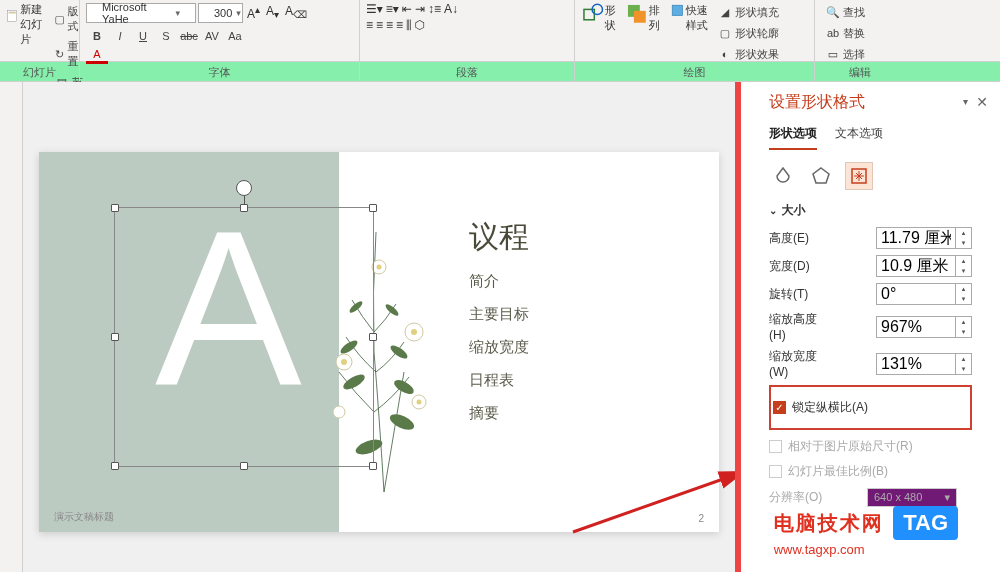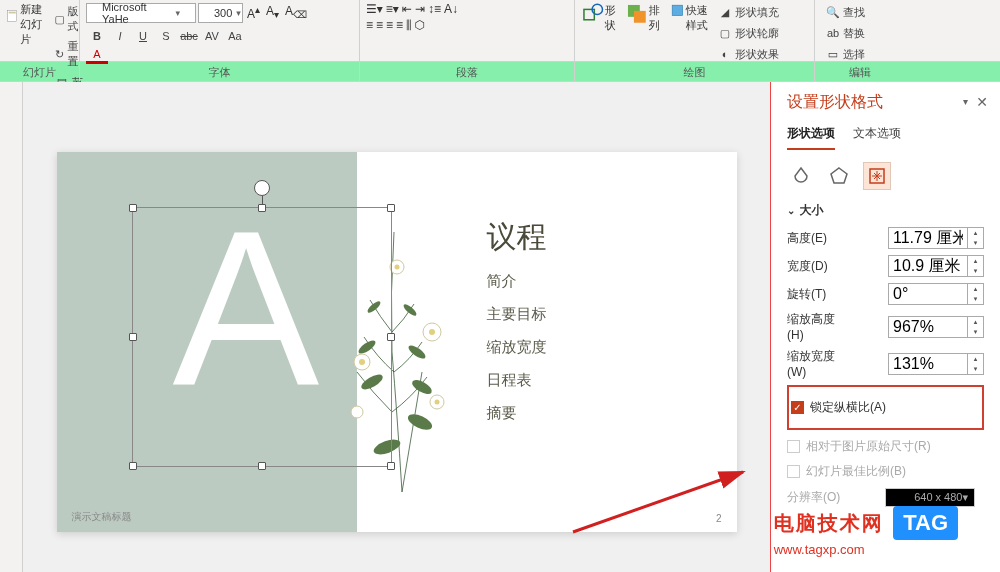--- a/index.html
+++ b/index.html
@@ -45,21 +45,21 @@
     .floral { position: absolute; left: 285px; top: 60px; width: 120px; height: 280px; }
     .floral svg { width: 100%; height: 100%; }
 
     .slide-right { position: absolute; left: 430px; top: 65px; }
     .slide-right h2 { font-size: 30px; color: #4a4a3a; font-weight: normal; margin-bottom: 12px; }
     .slide-right .item { font-size: 15px; color: #5a5a4a; margin: 14px 0; }
     .slide-footer { position: absolute; bottom: 8px; left: 15px; font-size: 10px; color: #888; }
     .slide-num { position: absolute; bottom: 8px; right: 15px; font-size: 10px; color: #888; }
 
     
-    .right-panel { width: 230px; border-left: 1px solid #ef4444; background: #fff; padding: 10px 16px; position: relative; }
+    .right-panel { width: 265px; border-left: 6px solid #ef4444; background: #fff; padding: 10px 28px; position: relative; }
     .panel-title { color: #c43e1c; font-size: 16px; margin-bottom: 12px; }
     .panel-close { position: absolute; right: 12px; top: 12px; font-size: 14px; color: #666; }
     .panel-close2 { position: absolute; right: 32px; top: 14px; font-size: 10px; color: #666; }
     .tabs { display: flex; gap: 18px; font-size: 12px; margin-bottom: 12px; }
     .tabs .tab { color: #444; padding-bottom: 6px; }
     .tabs .tab.active { border-bottom: 2px solid #c43e1c; color: #222; font-weight: bold; }
     .icon-tabs { display: flex; gap: 10px; align-items: center; margin-bottom: 12px; }
     .icon-tab { width: 28px; height: 28px; display: flex; align-items: center; justify-content: center; border: 1px solid transparent; }
     .icon-tab.active { background: #fce4d6; border: 1px solid #e0c8b8; }
     .section-header { display: flex; align-items: center; gap: 4px; font-size: 12px; font-weight: bold; margin: 10px 0 8px; cursor: pointer; }
@@ -69,21 +69,21 @@
     .prop-input { flex: 1; display: flex; }
     .prop-input input { flex: 1; border: 1px solid #aaa; height: 22px; padding: 0 4px; font-size: 16px; width: 80px; margin-left: 36px; }
     .spinner { width: 16px; border: 1px solid #aaa; border-left: none; display: flex; flex-direction: column; }
     .spinner div { flex: 1; font-size: 7px; text-align: center; color: #555; line-height: 10px; }
     .chk-row { display: flex; align-items: center; gap: 6px; margin: 8px 0; font-size: 12px; }
     .chk { width: 13px; height: 13px; border: 1px solid #888; display: flex; align-items: center; justify-content: center; font-size: 10px; }
     .chk.checked { background: #c43e1c; border-color: #c43e1c; color: #fff; }
     .highlight-box { border: 2px solid #d04030; padding: 4px 2px; margin: 4px 0; }
     .disabled-row { color: #aaa; }
     .disabled-row .chk { border-color: #ccc; }
-    .combo-dis { border: 1px solid #ccc; background: #000000; color: #aaa; padding: 2px 6px; font-size: 11px; width: 90px; display: flex; justify-content: flex-end; }
+    .combo-dis { border: 1px solid #ccc; background: #701a75; color: #aaa; padding: 2px 6px; font-size: 11px; width: 90px; display: flex; justify-content: space-between; }
 
     
     .red-arrow { position: absolute; left: 540px; top: 380px; pointer-events: none; }
 
     
     .watermark { position: absolute; right: 42px; bottom: 15px; text-align: left; font-size: 20px; }
     .wm-text { color: #e03020; font-weight: bold; letter-spacing: 2px; }
     .wm-tag { display: inline-block; background: #2090ff; color: #fff; padding: 4px 10px; font-weight: bold; border-radius: 4px; margin-left: 4px; font-size: 22px; }
     .wm-url { color: #e03020; font-size: 13px; display: block; margin-top: 2px; }
   </style>

